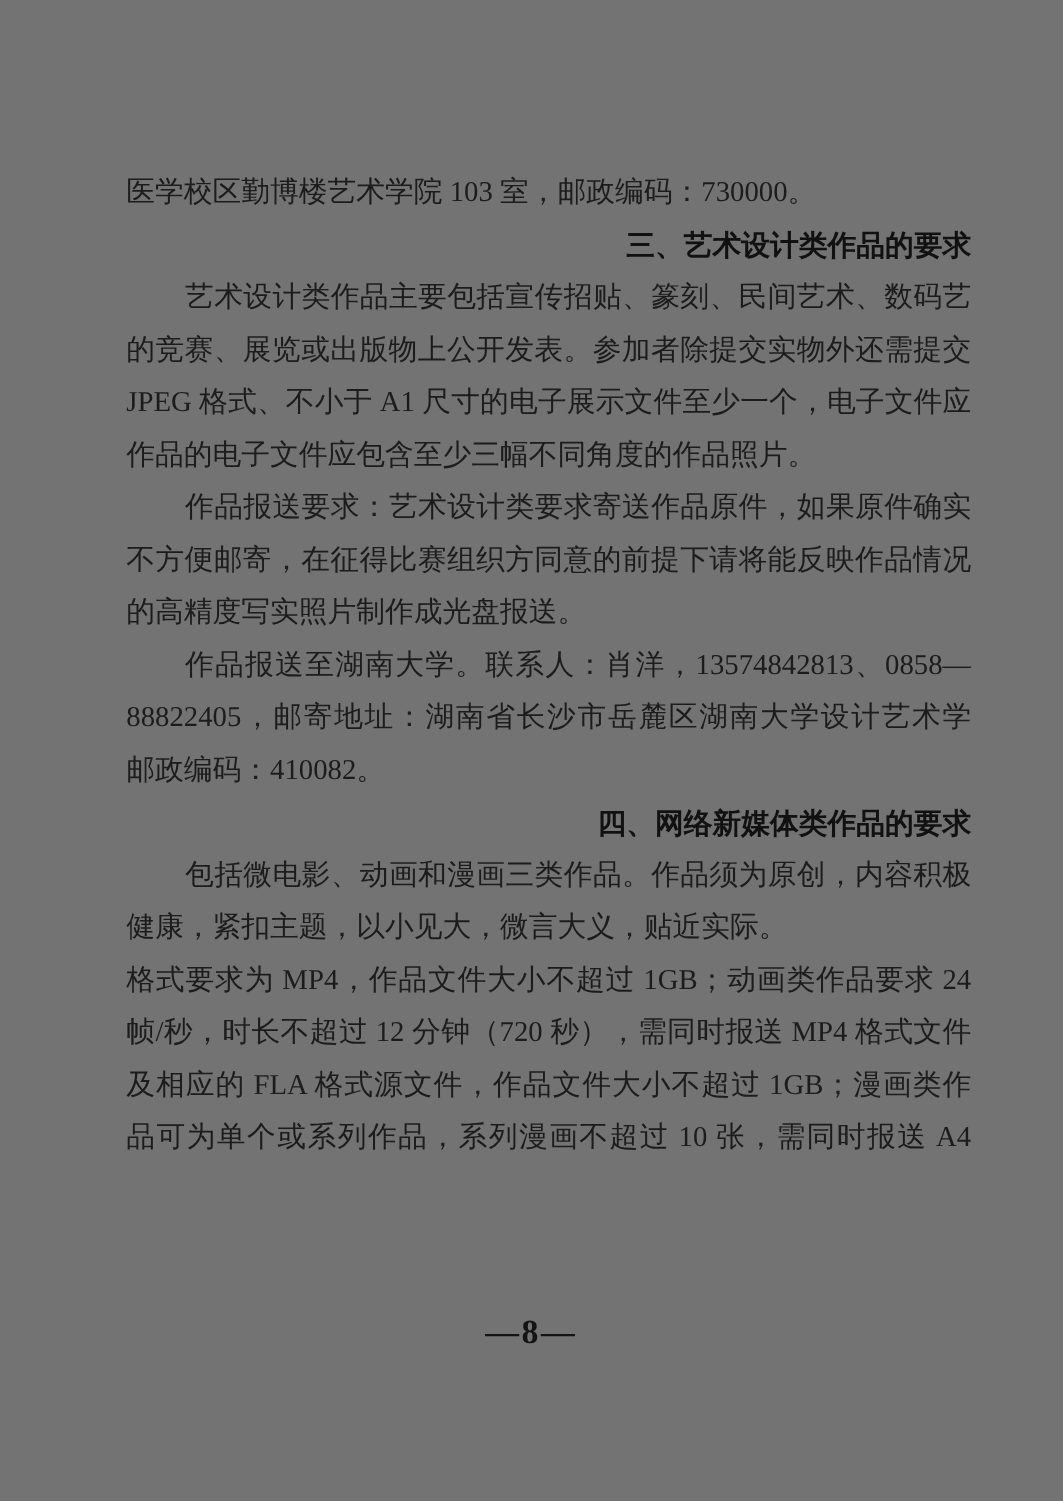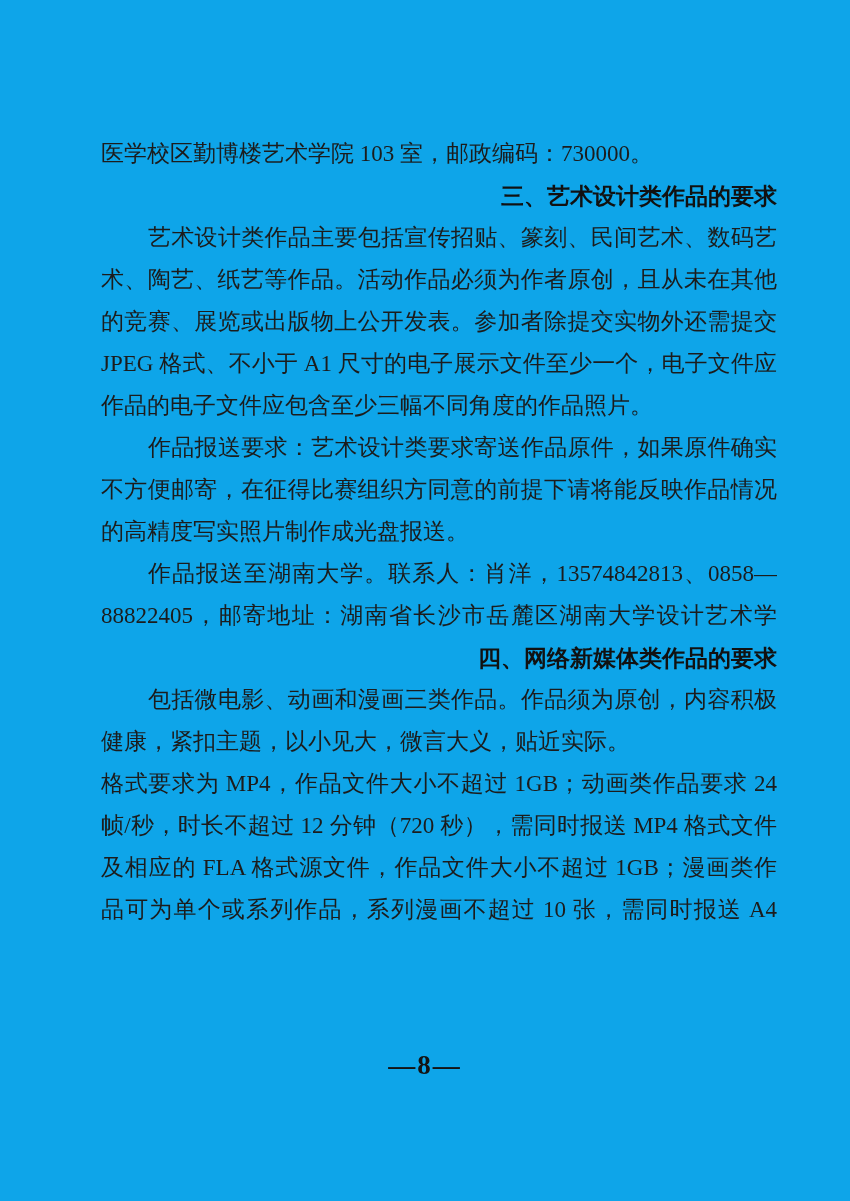--- a/index.html
+++ b/index.html
@@ -4,21 +4,21 @@
 <style>
   html, body {
     margin: 0;
     padding: 0;
     background: #e8e8e8;
   }
   .page {
     position: relative;
     width: 850px;
     height: 1201px;
-    background: #0ea5e9;
+    background: #737373;
     overflow: hidden;
     font-family: "Liberation Serif", serif;
   }
   .content {
     position: absolute;
     left: 101px;
     top: 133px;
     width: 676px;
   }
   .line {
@@ -69,29 +69,29 @@
 </style>
 </head>
 <body>
 
 <div class="page">
   <div class="content">
 
   <div class="line end">医学校区勤博楼艺术学院 103 室，邮政编码：730000。</div>
       <div class="line heading">三、艺术设计类作品的要求</div>
       <div class="line start">艺术设计类作品主要包括宣传招贴、篆刻、民间艺术、数码艺</div>
-      <div class="line mid">术、陶艺、纸艺等作品。活动作品必须为作者原创，且从未在其他</div>
       <div class="line mid">的竞赛、展览或出版物上公开发表。参加者除提交实物外还需提交</div>
       <div class="line mid">JPEG 格式、不小于 A1 尺寸的电子展示文件至少一个，电子文件应</div>
       <div class="line end">作品的电子文件应包含至少三幅不同角度的作品照片。</div>
       <div class="line start">作品报送要求：艺术设计类要求寄送作品原件，如果原件确实</div>
       <div class="line mid">不方便邮寄，在征得比赛组织方同意的前提下请将能反映作品情况</div>
       <div class="line end">的高精度写实照片制作成光盘报送。</div>
       <div class="line start">作品报送至湖南大学。联系人：肖洋，13574842813、0858—</div>
       <div class="line mid">88822405，邮寄地址：湖南省长沙市岳麓区湖南大学设计艺术学院，</div>
+      <div class="line end">邮政编码：410082。</div>
       <div class="line heading">四、网络新媒体类作品的要求</div>
       <div class="line start">包括微电影、动画和漫画三类作品。作品须为原创，内容积极</div>
       <div class="line end">健康，紧扣主题，以小见大，微言大义，贴近实际。</div>
       <div class="line mid">格式要求为 MP4，作品文件大小不超过 1GB；动画类作品要求 24</div>
       <div class="line mid">帧/秒，时长不超过 12 分钟（720 秒），需同时报送 MP4 格式文件</div>
       <div class="line mid">及相应的 FLA 格式源文件，作品文件大小不超过 1GB；漫画类作</div>
       <div class="line mid">品可为单个或系列作品，系列漫画不超过 10 张，需同时报送 A4</div>
     </div>
   <div class="footer">—8—</div>
 </div>

